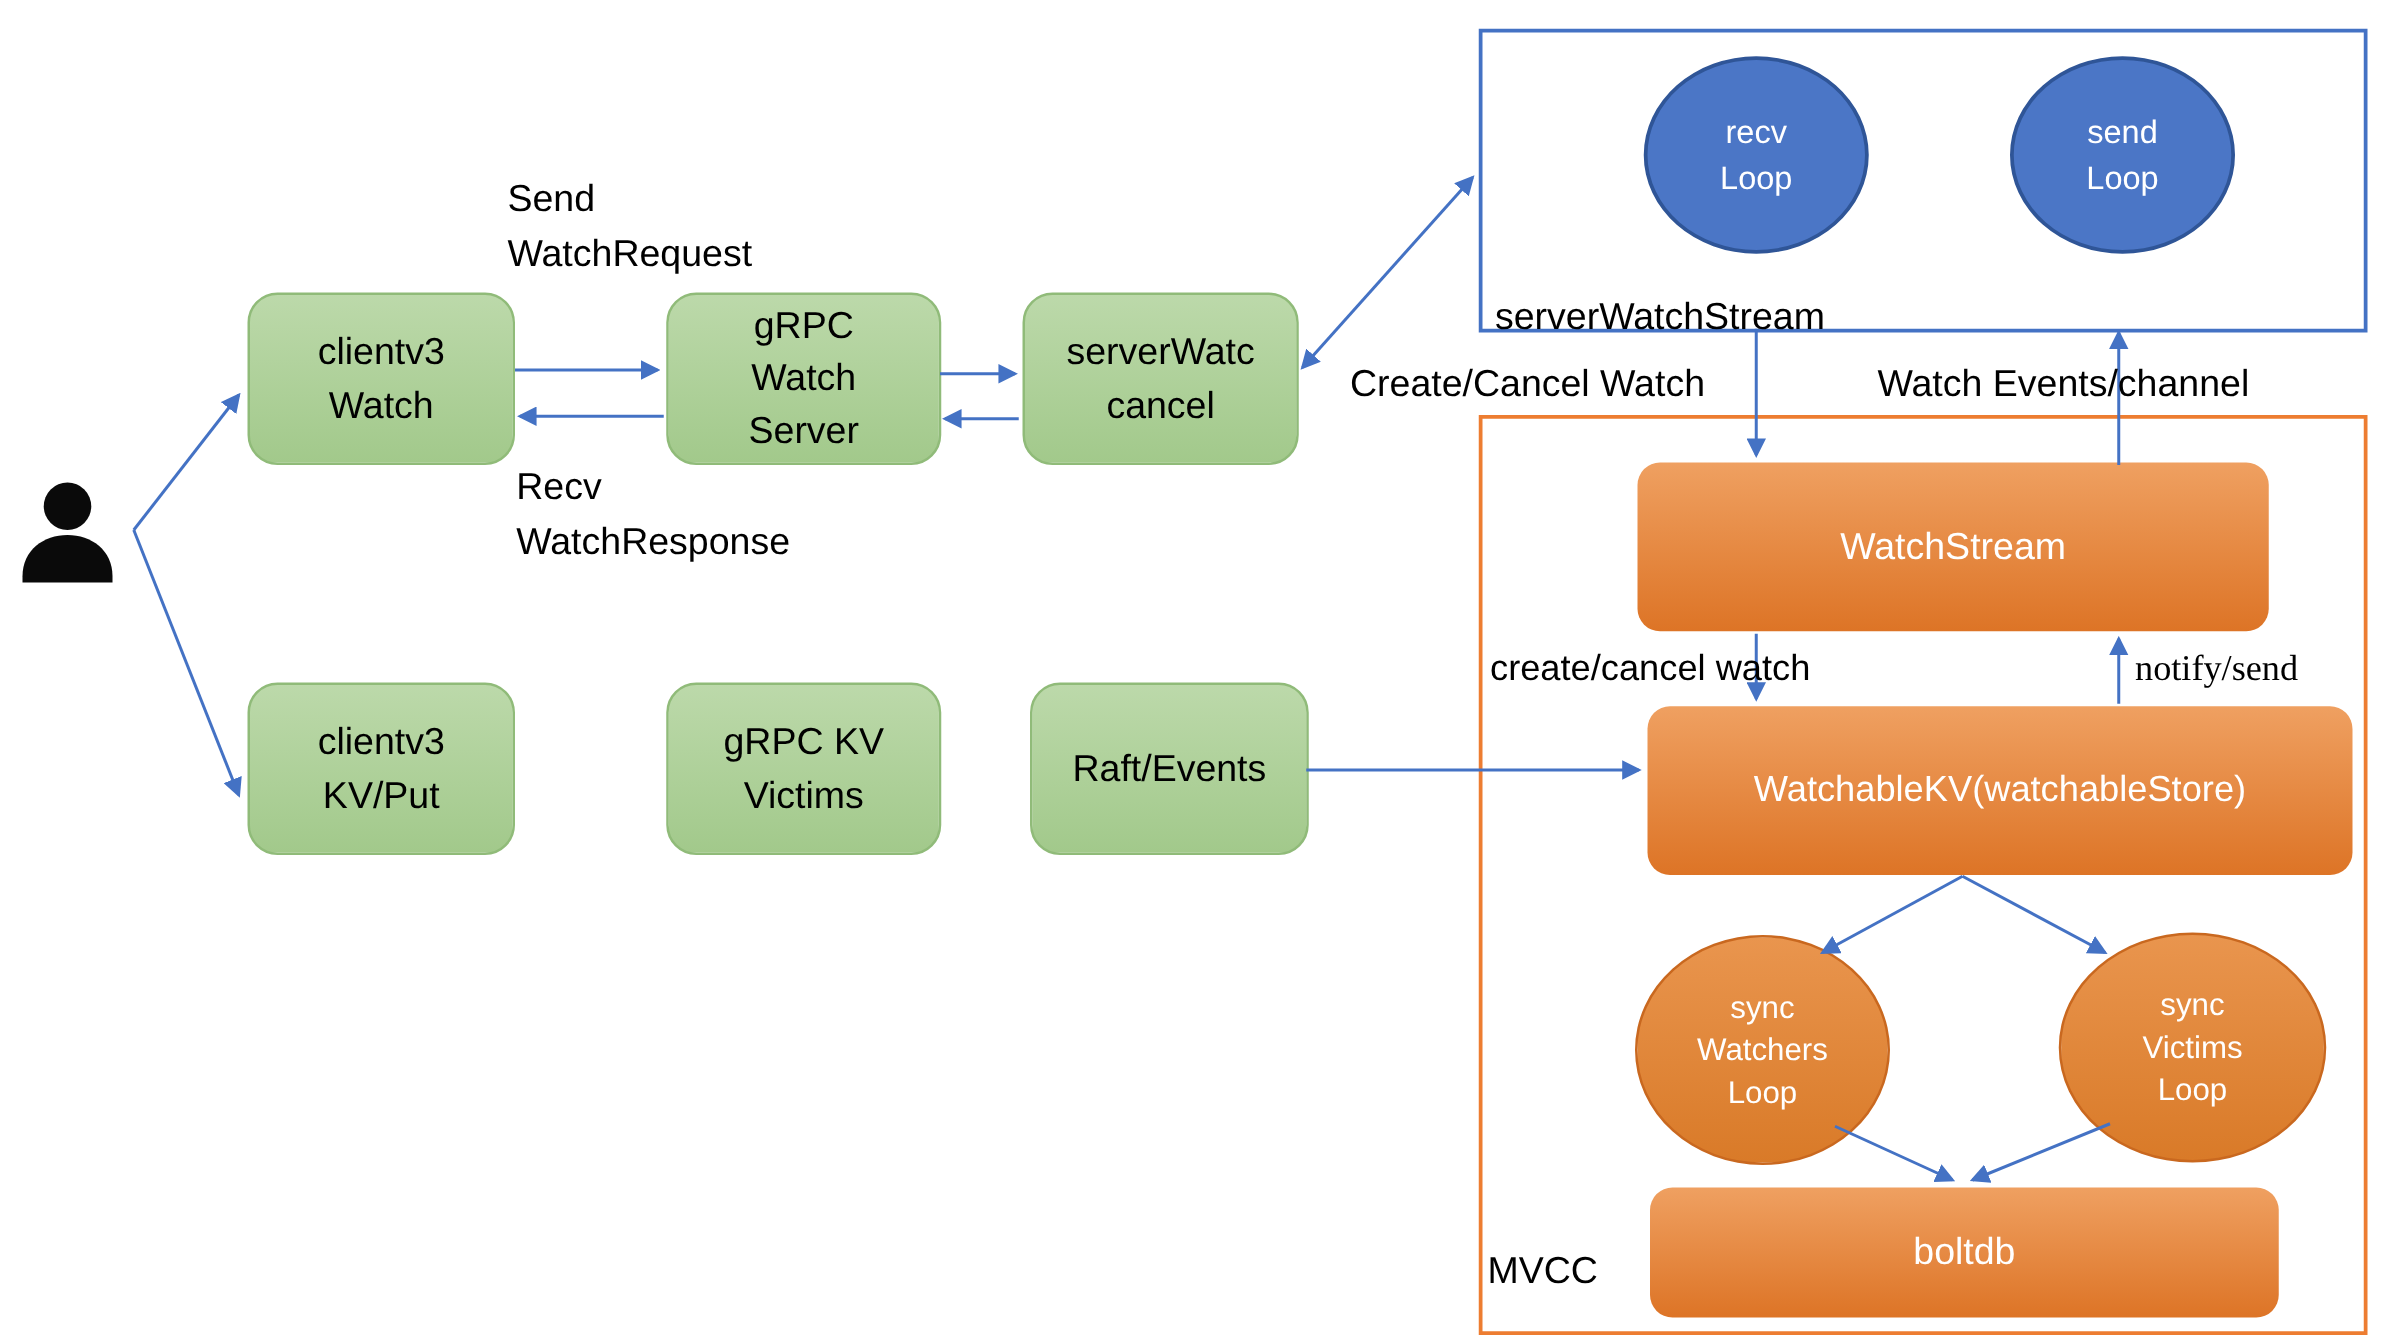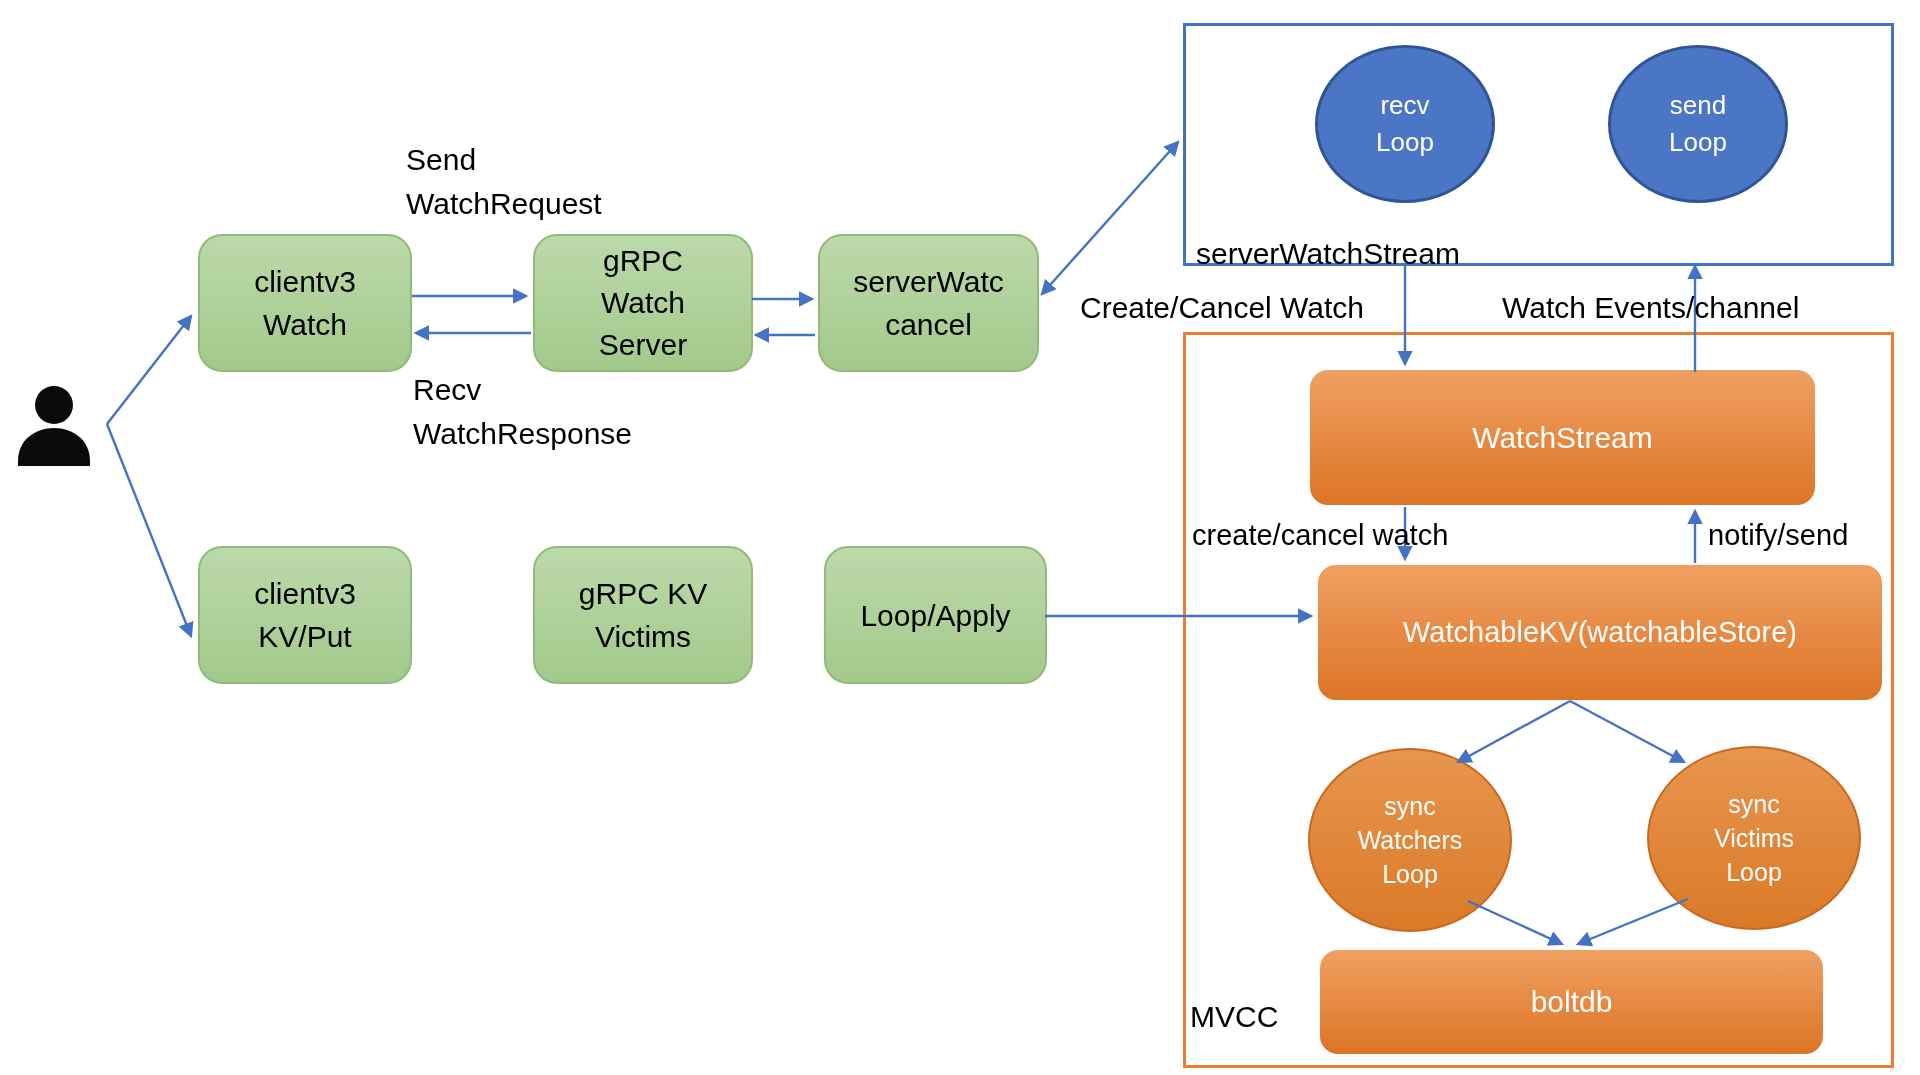--- a/index.html
+++ b/index.html
@@ -66,21 +66,21 @@
 Watch</div>
   <div class="node" style="left:533px; top:234px; width:216px; height:134px; line-height:42px;">gRPC
 Watch
 Server</div>
   <div class="node" style="left:818px; top:234px; width:217px; height:134px;">serverWatc
 cancel</div>
   <div class="node" style="left:198px; top:546px; width:210px; height:134px;">clientv3
 KV/Put</div>
   <div class="node" style="left:533px; top:546px; width:216px; height:134px;">gRPC KV
 Victims</div>
-  <div class="node" style="left:824px; top:546px; width:219px; height:134px;">Loop/Apply</div>
+  <div class="node" style="left:824px; top:546px; width:219px; height:134px;">Raft/Events</div>
 
   <div class="ellipse blue" style="left:1315px; top:45px; width:174px; height:152px;">recv
 Loop</div>
   <div class="ellipse blue" style="left:1608px; top:45px; width:174px; height:152px;">send
 Loop</div>
 
   <div class="orange-rect" style="left:1310px; top:370px; width:505px; height:135px;">WatchStream</div>
   <div class="orange-rect" style="left:1318px; top:565px; width:564px; height:135px; font-size:29px;">WatchableKV(watchableStore)</div>
   <div class="ellipse orange" style="left:1308px; top:748px; width:200px; height:180px;">sync
 Watchers
@@ -114,17 +114,17 @@
     <line x1="1688" y1="899" x2="1578" y2="944" marker-end="url(#ah)"></line>
   </svg>
 
   <div class="edge-label" style="left:406px; top:138px;">Send
 WatchRequest</div>
   <div class="edge-label" style="left:413px; top:368px;">Recv
 WatchResponse</div>
   <div class="edge-label" style="left:1080px; top:286px; white-space:nowrap;">Create/Cancel Watch</div>
   <div class="edge-label" style="left:1502px; top:286px; white-space:nowrap;">Watch Events/channel</div>
   <div class="edge-label" style="left:1192px; top:513px; font-size:29px; white-space:nowrap;">create/cancel watch</div>
-  <div class="edge-label" style="left:1708px; top:513px; font-size:29px; white-space:nowrap;">notify/send</div>
+  <div class="edge-label" style="left:1708px; top:513px; font-size:29px; white-space:nowrap;font-family:Liberation Serif, serif;">notify/send</div>
   <div class="corner-label" style="left:1196px; top:209px; font-size:30px;margin-top:28px;">serverWatchStream</div>
   <div class="corner-label" style="left:1190px; top:1000px; font-size:30px;">MVCC</div>
 
 </div>
 
 </body></html>

